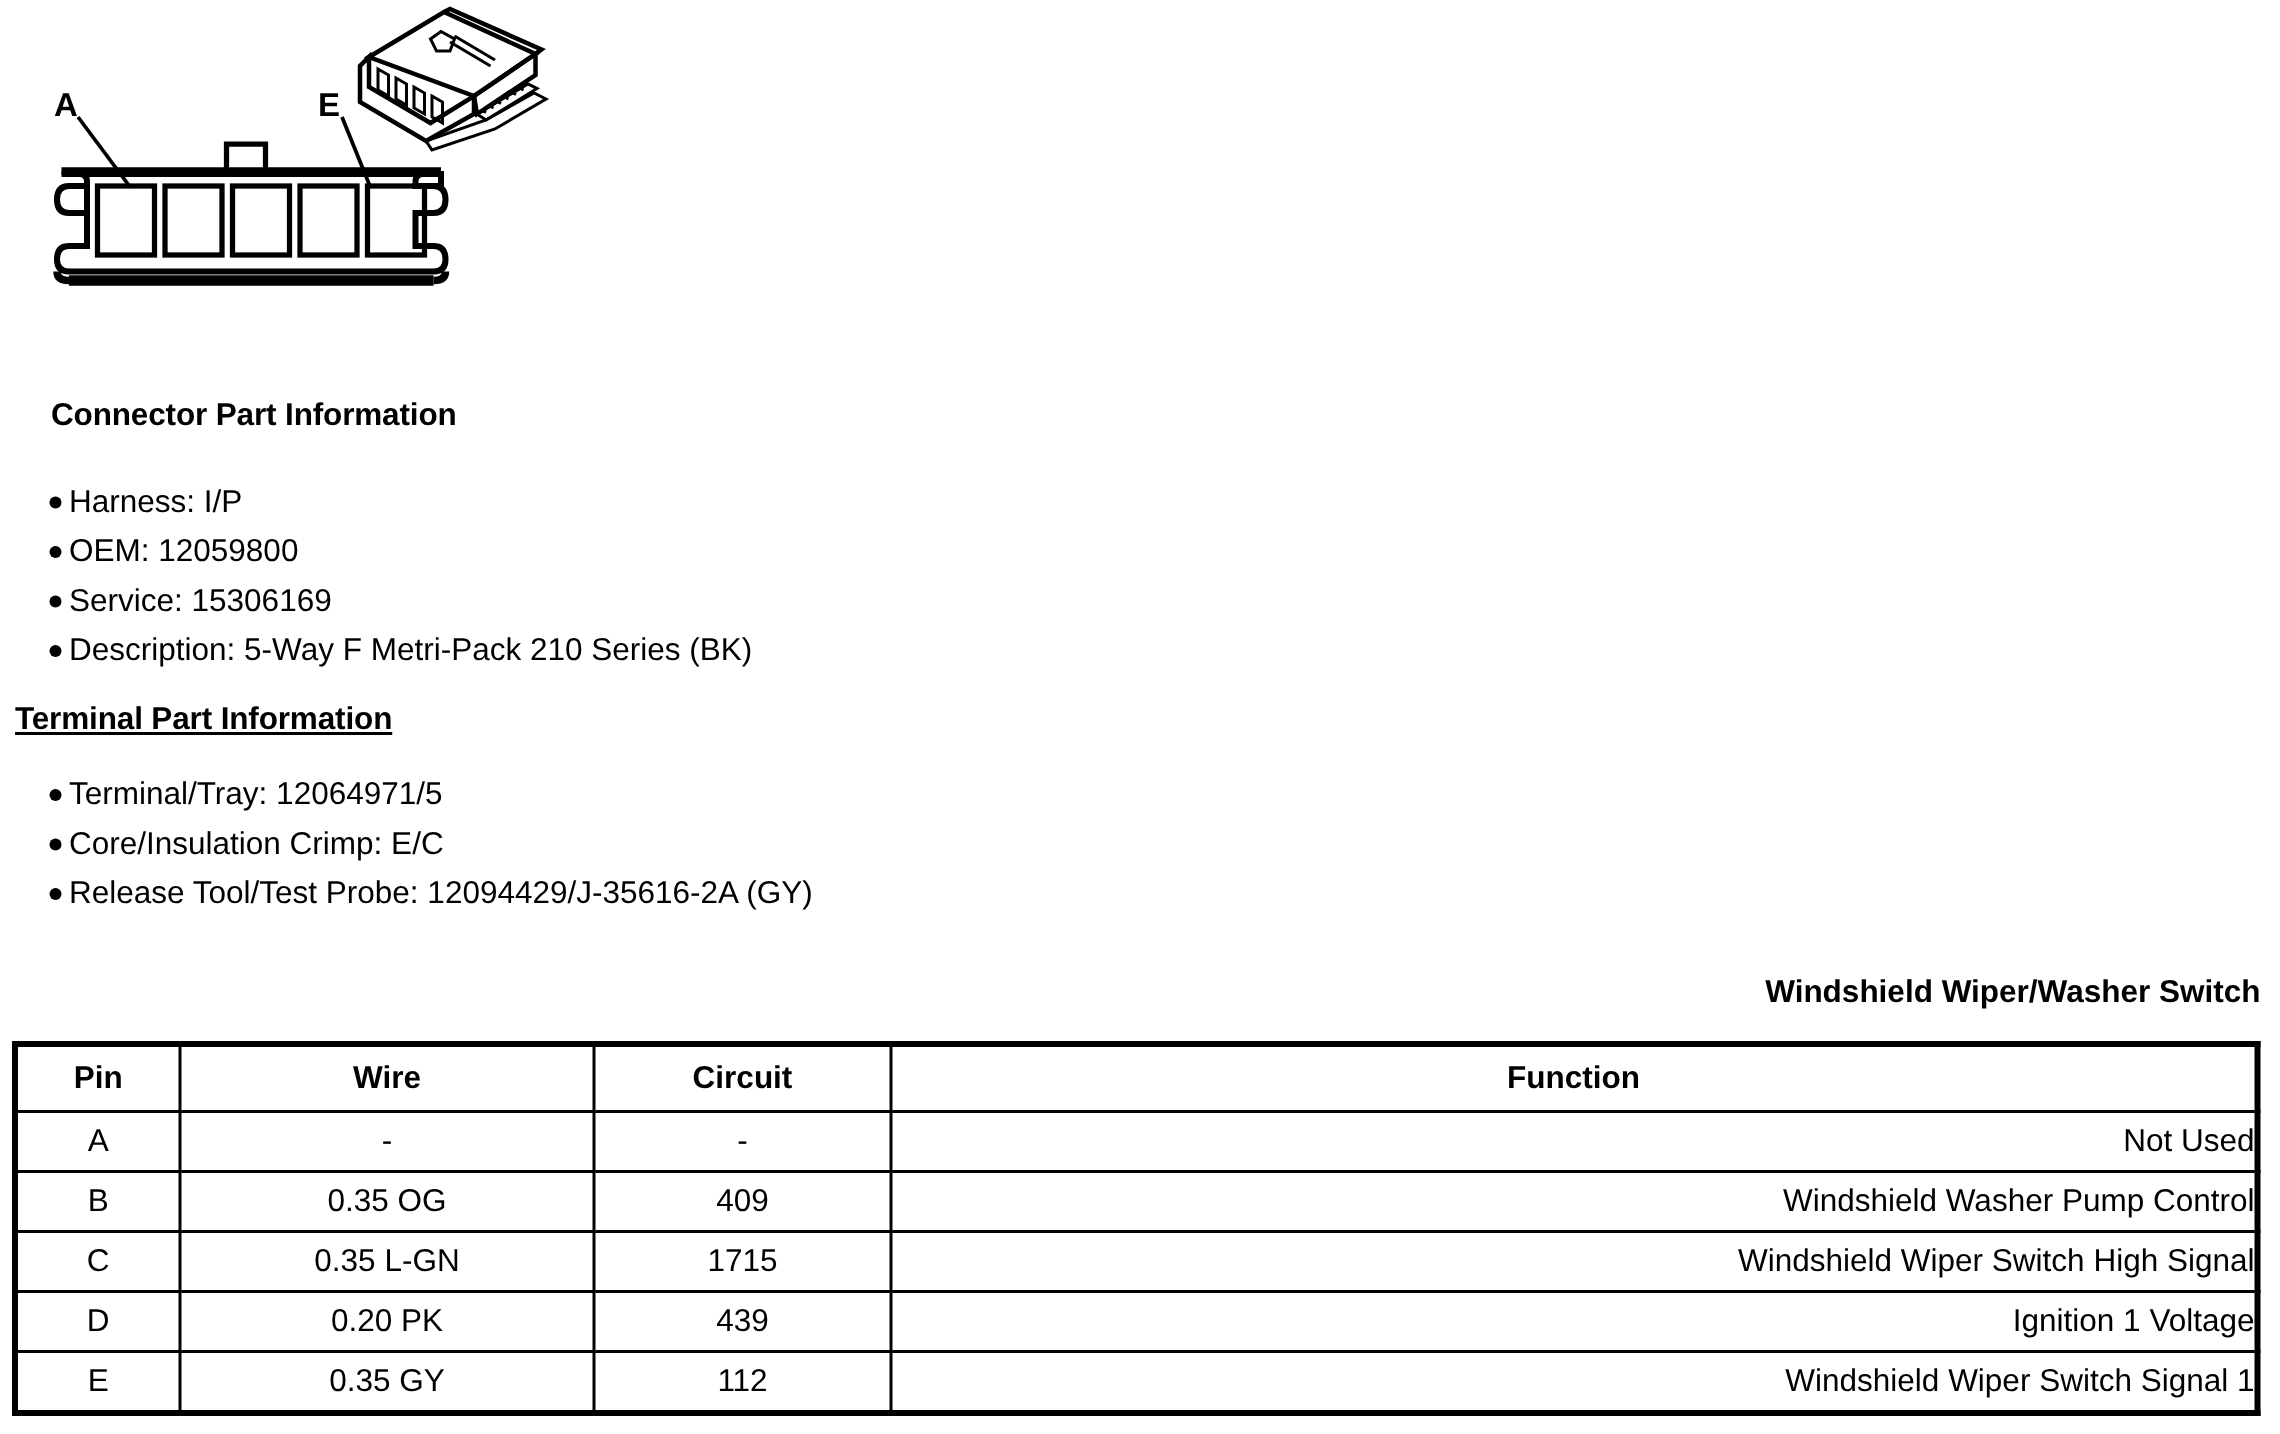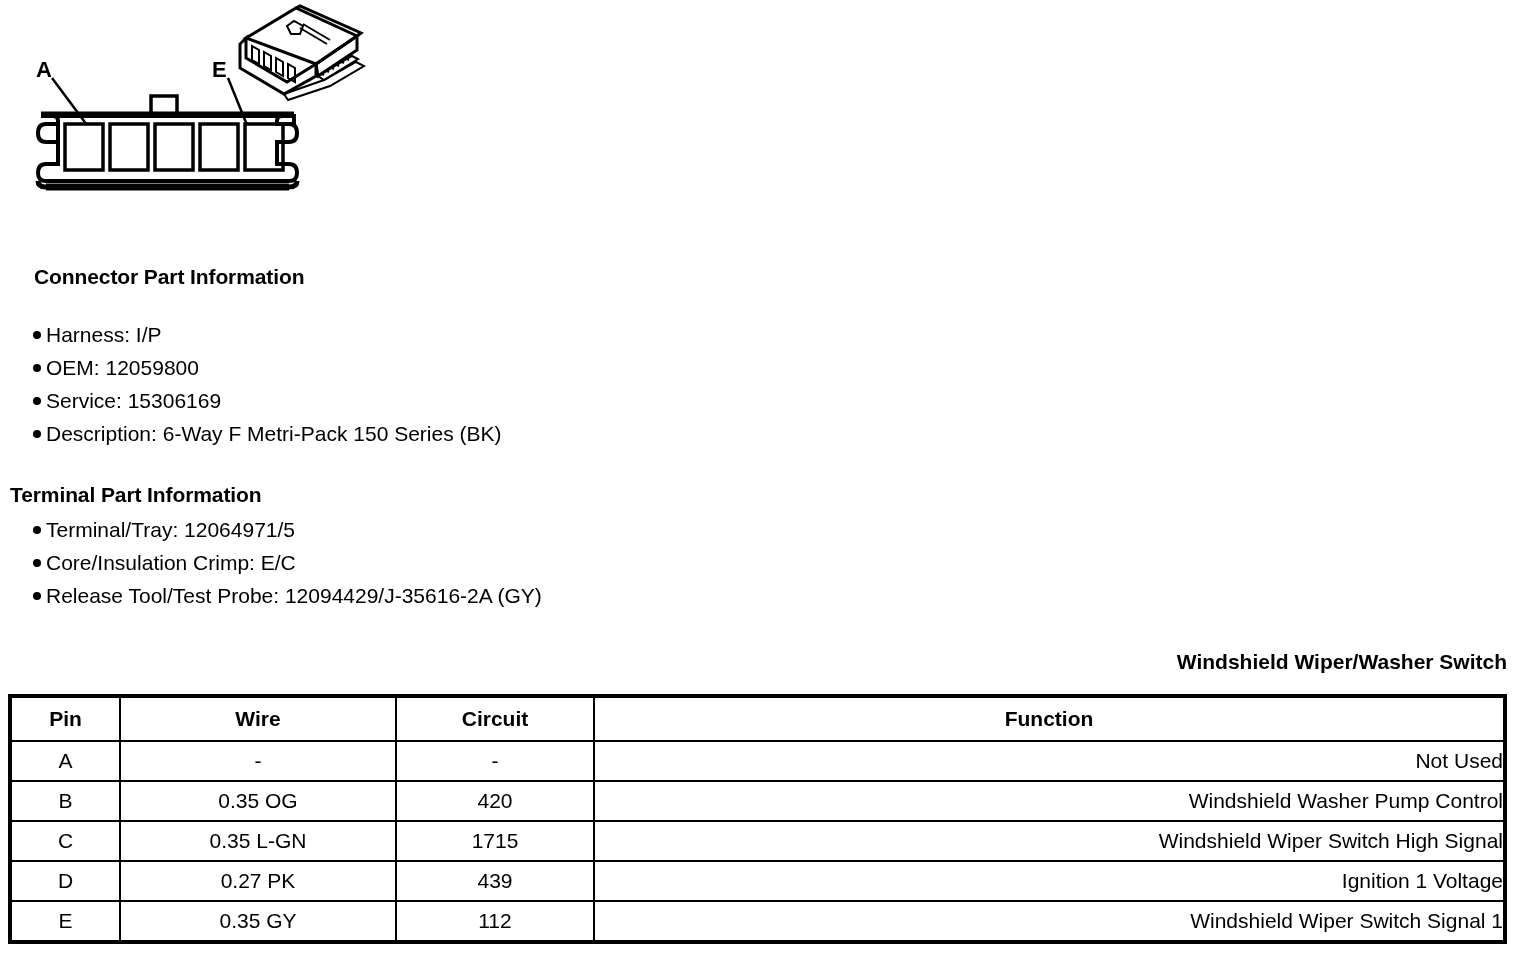--- a/index.html
+++ b/index.html
@@ -28,21 +28,21 @@
 
   
   .section-heading {
     position: absolute;
     font-size: 21px;
     font-weight: bold;
     letter-spacing: -0.1px;
     white-space: nowrap;
   }
   #connector-part-heading { left: 10px; top: 265px; margin-left: 24px; }
-  #terminal-part-heading  { left: 10px; top: 483px; }
+  #terminal-part-heading  { left: 10px; top: 468px; text-decoration: underline; }
 
   .bullet-list {
     position: absolute;
     list-style: none;
     margin: 0;
     padding: 0;
   }
   #connector-part-list { left: 0px; top: 318px; }
   #terminal-part-list  { left: 0px; top: 513px; }
 
@@ -200,21 +200,21 @@
   <li class="bullet-item">
     <span class="bullet-dot"></span>
     <span>OEM: 12059800</span>
   </li>
   <li class="bullet-item">
     <span class="bullet-dot"></span>
     <span>Service: 15306169</span>
   </li>
   <li class="bullet-item">
     <span class="bullet-dot"></span>
-    <span>Description: 6-Way F Metri-Pack 150 Series (BK)</span>
+    <span>Description: 5-Way F Metri-Pack 210 Series (BK)</span>
   </li>
 </ul>
 
 <div class="section-heading" id="terminal-part-heading">Terminal Part Information</div>
 
 <ul class="bullet-list" id="terminal-part-list">
   <li class="bullet-item">
     <span class="bullet-dot"></span>
     <span>Terminal/Tray: 12064971/5</span>
   </li>
@@ -243,32 +243,32 @@
     <tbody>
       <tr>
         <td class="col-pin">A</td>
         <td class="col-wire">-</td>
         <td class="col-circuit">-</td>
         <td class="col-function">Not Used</td>
       </tr>
       <tr>
         <td class="col-pin">B</td>
         <td class="col-wire">0.35 OG</td>
-        <td class="col-circuit">420</td>
+        <td class="col-circuit">409</td>
         <td class="col-function">Windshield Washer Pump Control</td>
       </tr>
       <tr>
         <td class="col-pin">C</td>
         <td class="col-wire">0.35 L-GN</td>
         <td class="col-circuit">1715</td>
         <td class="col-function">Windshield Wiper Switch High Signal</td>
       </tr>
       <tr>
         <td class="col-pin">D</td>
-        <td class="col-wire">0.27 PK</td>
+        <td class="col-wire">0.20 PK</td>
         <td class="col-circuit">439</td>
         <td class="col-function">Ignition 1 Voltage</td>
       </tr>
       <tr>
         <td class="col-pin">E</td>
         <td class="col-wire">0.35 GY</td>
         <td class="col-circuit">112</td>
         <td class="col-function">Windshield Wiper Switch Signal 1</td>
       </tr>
     </tbody>

